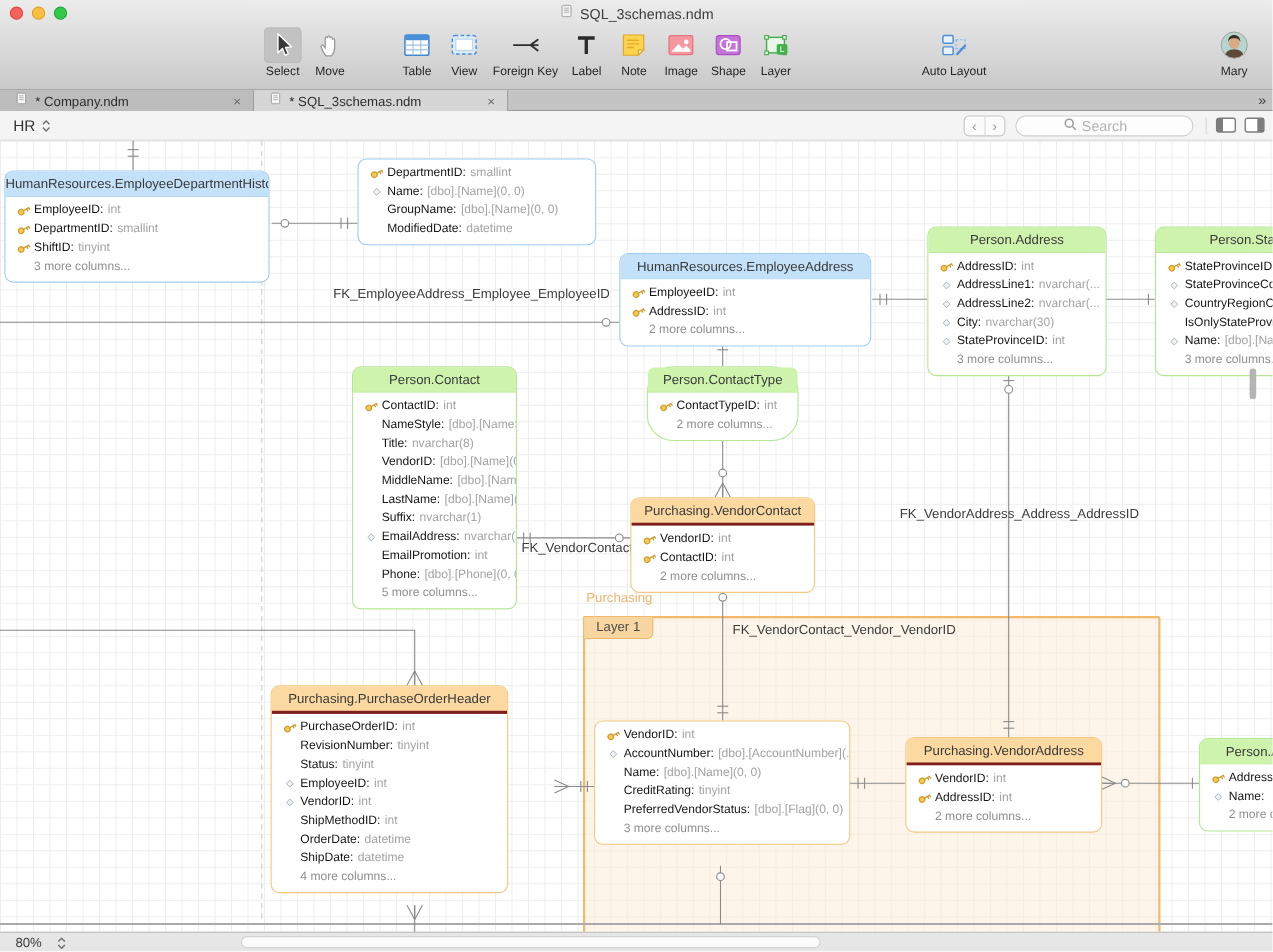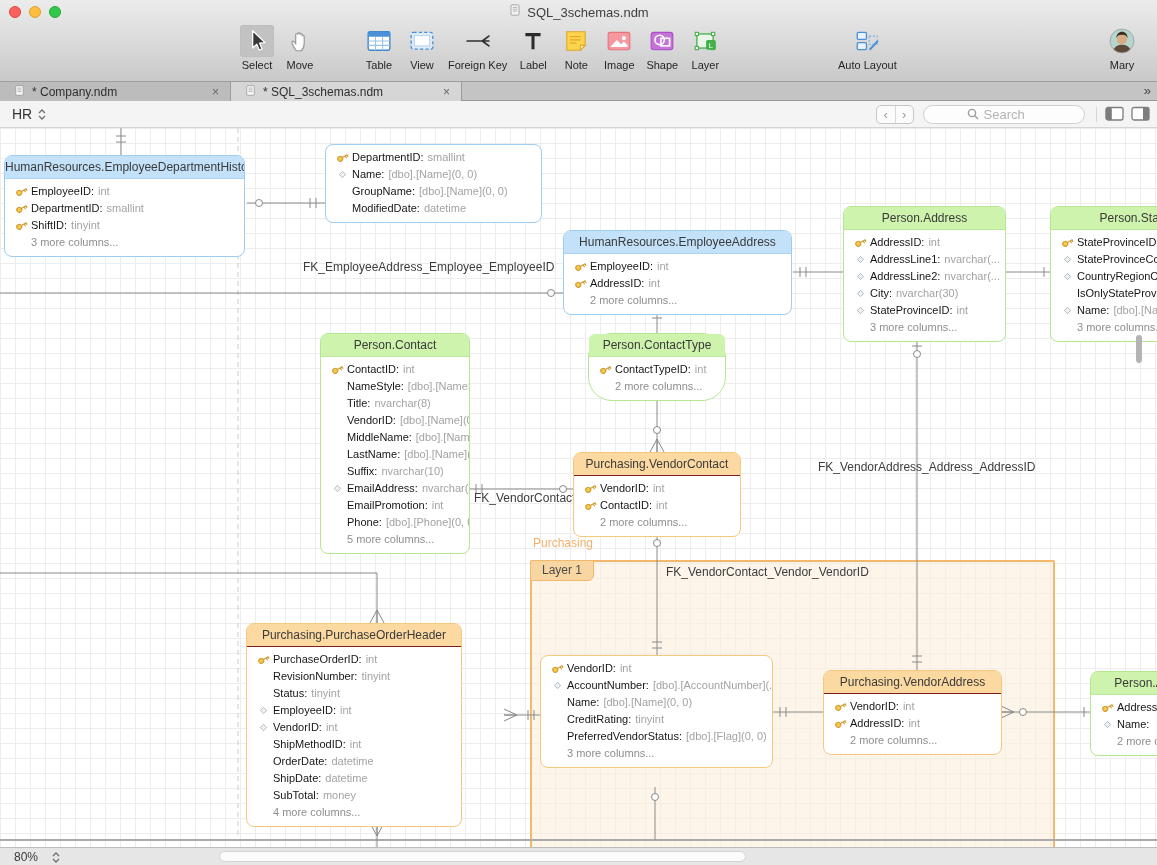--- a/index.html
+++ b/index.html
@@ -61,21 +61,21 @@
   .trow{height:17px;line-height:17px;font-size:11px;white-space:nowrap;overflow:hidden;padding-left:6px;display:flex;align-items:center;}
   .ricon{width:20px;display:inline-flex;justify-content:center;flex:none;}
   .fname{color:#161616;margin-right:4px;}
   .ftype{color:#a3a3a3;}
   .trow.more{color:#8e8e8e;padding-left:26px;display:block;}
   .etable.blue{border:1.5px solid #9fcdf1;}
   .etable.blue .thead{background:#c3e1f8;border-bottom:1px solid #aed4f2;}
   .etable.green{border:1.5px solid #b5e793;}
   .etable.green .thead{background:#cdf3ac;border-bottom:1px solid #bbe99b;}
   .etable.orange{border:1.5px solid #f4c87e;}
-  .etable.orange .thead{background:#fbd9a1;border-bottom:1px solid #7f1d1d;}
+  .etable.orange .thead{background:#fbd9a1;border-bottom:3px solid #7f1d1d;}
 
   .v-scroll-thumb{position:absolute;left:1136px;top:335px;width:6px;height:28px;background:#b4b4b4;border-radius:3px;z-index:60;}
 
   
   .statusbar{position:absolute;top:847px;left:0;width:100%;height:18px;background:#e6e6e6;border-top:1px solid #bdbdbd;box-sizing:border-box;}
   .zoom-ctl{position:absolute;left:14px;top:2px;display:flex;align-items:center;gap:14px;font-size:12px;color:#3a3a3a;}
   .h-scroll-thumb{position:absolute;left:219px;top:851px;width:527px;height:11px;background:#fbfbfb;border:1px solid #d2d2d2;border-radius:6px;box-sizing:border-box;z-index:60;}
 </style>
 </head>
 <body>
@@ -536,21 +536,21 @@
             <span class="ftype">[dbo].[Name]...</span>
           </div>
           <div class="trow">
             <span class="ricon"></span>
             <span class="fname">LastName:</span>
             <span class="ftype">[dbo].[Name](0,...</span>
           </div>
           <div class="trow">
             <span class="ricon"></span>
             <span class="fname">Suffix:</span>
-            <span class="ftype">nvarchar(10)</span>
+            <span class="ftype">nvarchar(1)</span>
           </div>
           <div class="trow">
             <span class="ricon">
               <svg width="11" height="11" viewBox="0 0 14 14">
                 <rect x="4.2" y="4.2" width="5.6" height="5.6" transform="rotate(45 7 7)" fill="#eef2f5" stroke="#a3adb5"></rect>
               </svg>
             </span>
             <span class="fname">EmailAddress:</span>
             <span class="ftype">nvarchar(50)</span>
           </div>
@@ -665,25 +665,20 @@
           </div>
           <div class="trow">
             <span class="ricon"></span>
             <span class="fname">OrderDate:</span>
             <span class="ftype">datetime</span>
           </div>
           <div class="trow">
             <span class="ricon"></span>
             <span class="fname">ShipDate:</span>
             <span class="ftype">datetime</span>
-          </div>
-          <div class="trow">
-            <span class="ricon"></span>
-            <span class="fname">SubTotal:</span>
-            <span class="ftype">money</span>
           </div>
           <div class="trow more">4 more columns...</div>
         </div>
       </div>
       <div class="etable orange" style="left: 540px; top: 527px; width: 233px;">
         <div class="tbody">
           <div class="trow">
             <span class="ricon">
               <svg width="13" height="13" viewBox="0 0 14 14">
                 <g transform="rotate(-30 7 7)">

